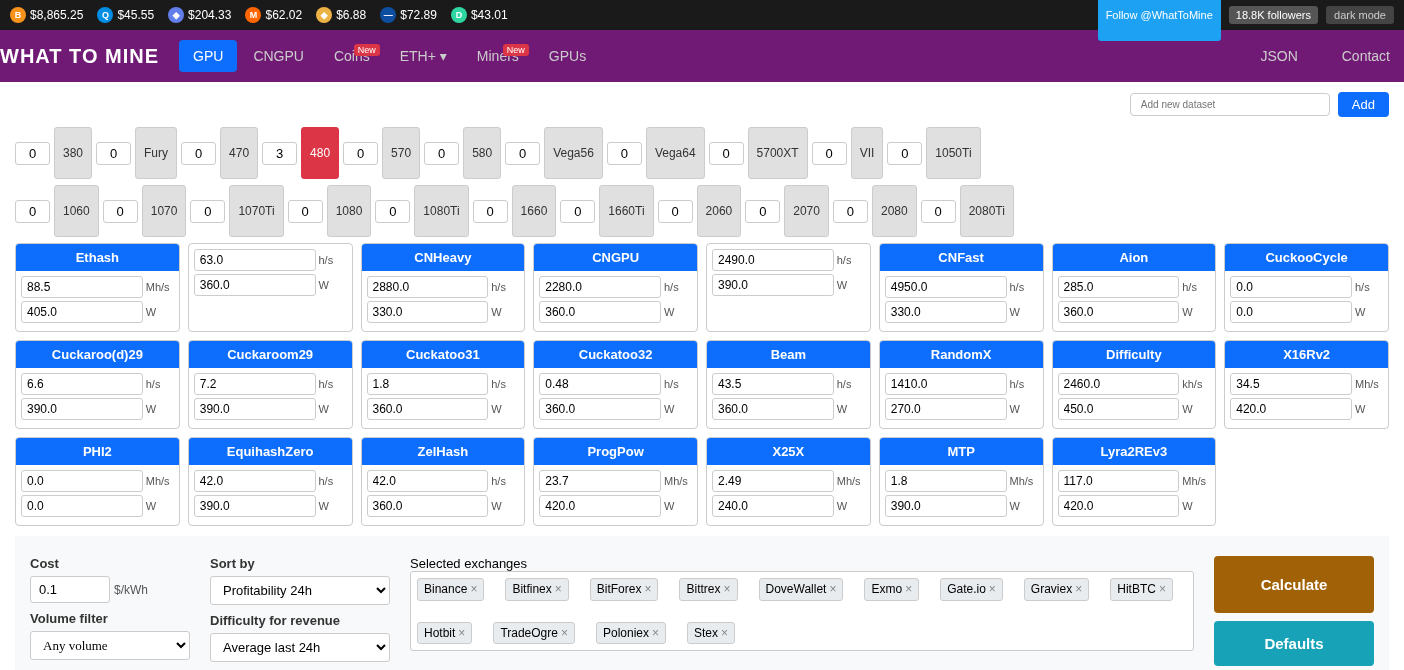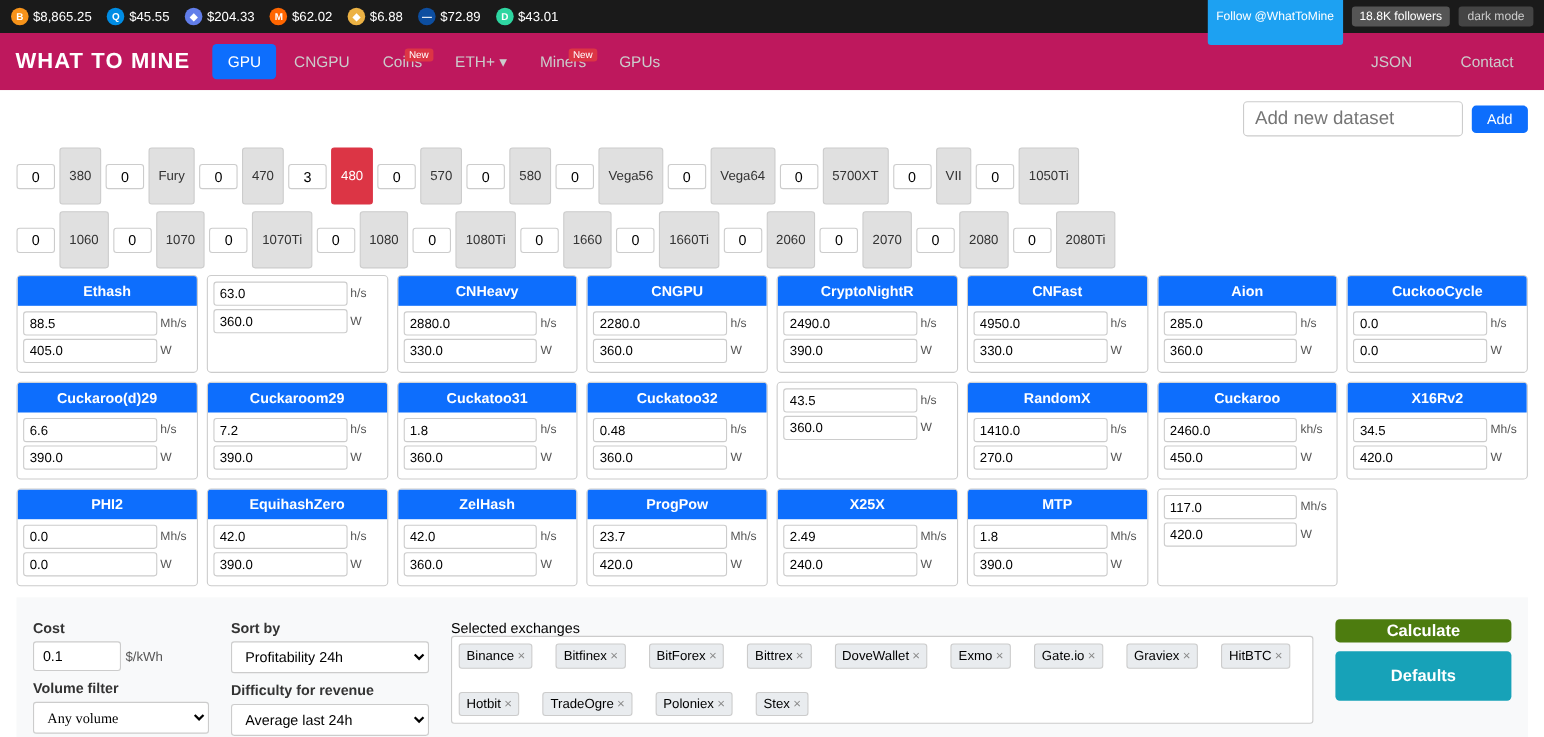--- a/index.html
+++ b/index.html
@@ -20,24 +20,24 @@
     .ticker-item .coin-icon { width: 16px; height: 16px; border-radius: 50%; display: inline-flex; align-items: center; justify-content: center; font-size: 9px; font-weight: bold; }
     .btc-icon { background: #f7931a; }
 
     .ticker-right { margin-left: auto; display: flex; align-items: center; gap: 8px; }
     .follow-btn { background: #1da1f2; color: #fff; border: none; padding: 20px 8px; border-radius: 3px; font-size: 11px; cursor: pointer; }
     .followers-badge { background: #555; color: #fff; padding: 3px 7px; border-radius: 3px; font-size: 11px; }
     .dark-mode-btn { background: #444; color: #ccc; border: none; padding: 3px 8px; border-radius: 3px; font-size: 11px; cursor: pointer; }
 
     
     .nav-bar {
-      background: #be185d;
+      background: #701a75;
       display: flex;
       align-items: center;
-      padding: 0 14px;
+      padding: 0 0;
       height: 52px;
     }
     .logo { color: #fff; font-size: 20px; font-weight: bold; letter-spacing: 1px; margin-right: 20px; text-transform: uppercase; }
     .nav-items { display: flex; align-items: center; gap: 2px; }
     .nav-item {
       color: #ccc;
       padding: 8px 14px;
       cursor: pointer;
       border-radius: 4px;
       font-size: 14px;
@@ -46,21 +46,21 @@
     .nav-item.active { background: #0d6efd; color: #fff; border-radius: 4px; }
     .new-badge { background: #dc3545; color: #fff; font-size: 9px; padding: 1px 4px; border-radius: 3px; position: absolute; top: 4px; right: 4px; }
     .nav-right { margin-left: auto; display: flex; gap: 16px; }
     .nav-right .nav-item { color: #ccc; }
 
     
     .content { background: #fff; padding: 10px 15px; }
 
     
     .dataset-row { display: flex; justify-content: flex-end; align-items: center; gap: 8px; margin-bottom: 10px; }
-    .dataset-input { border: 1px solid #ccc; padding: 5px 10px; border-radius: 4px; font-size: 17px; width: 200px; }
+    .dataset-input { border: 1px solid #ccc; padding: 5px 10px; border-radius: 4px; font-size: 10px; width: 200px; }
     .add-btn { background: #0d6efd; color: #fff; border: none; padding: 5px 14px; border-radius: 4px; cursor: pointer; font-size: 13px; }
 
     
     .gpu-row { display: flex; align-items: center; gap: 4px; margin-bottom: 6px; flex-wrap: wrap; }
     .gpu-count-input { width: 35px; border: 1px solid #ccc; padding: 3px 5px; border-radius: 3px; text-align: center; font-size: 13px; }
     .gpu-label { background: #e0e0e0; border: 1px solid #ccc; padding: 18px 8px; border-radius: 3px; font-size: 12px; color: #333; }
     .gpu-label.active { background: #dc3545; color: #fff; border-color: #dc3545; }
 
     
     .algo-grid { display: grid; grid-template-columns: repeat(8, 1fr); gap: 8px; margin-bottom: 10px; }
@@ -81,21 +81,21 @@
     .bottom-select { border: 1px solid #ccc; padding: 5px 8px; border-radius: 3px; font-size: 13px; width: 180px; background: #fff; cursor: pointer; }
 
     
     .exchanges-col { flex: 1; min-width: 300px; }
     .exchange-tags { display: flex; flex-wrap: wrap; gap: 21px; border: 1px solid #ccc; padding: 6px; border-radius: 3px; min-height: 80px; background: #fff; }
     .exchange-tag { background: #e9ecef; border: 1px solid #ccc; border-radius: 3px; padding: 2px 6px; font-size: 12px; display: flex; align-items: center; gap: 3px; }
     .tag-close { cursor: pointer; color: #888; font-size: 12px; }
 
     
     .action-col { display: flex; flex-direction: column; gap: 8px; min-width: 160px; }
-    .calc-btn { background: #4d7c0f; color: #fff; border: none; padding: 2px 20px; border-radius: 4px; font-size: 15px; font-weight: bold; cursor: pointer; width: 100%; }
+    .calc-btn { background: #a16207; color: #fff; border: none; padding: 20px 20px; border-radius: 4px; font-size: 15px; font-weight: bold; cursor: pointer; width: 100%; }
     .defaults-btn { background: #17a2b8; color: #fff; border: none; padding: 14px 20px; border-radius: 4px; font-size: 15px; font-weight: bold; cursor: pointer; width: 100%; }
 
     .section-bg { background: #f8f9fa; padding: 10px 15px; }
   </style>
 </head>
 <body>
 
 <div class="ticker-bar">
   <div class="ticker-item">
     <span class="coin-icon btc-icon" style="background:#f7931a;color:#fff;">B</span>
@@ -257,21 +257,20 @@
             <input type="text" value="2280.0" style="">
             <span class="algo-unit">h/s</span>
           </div>
           <div class="algo-input-row">
             <input type="text" value="360.0" style="">
             <span class="algo-unit">W</span>
           </div>
         </div>
       </div>
       <div class="algo-card">
-        <div class="algo-header">CryptoNightR</div>
         <div class="algo-inputs">
           <div class="algo-input-row">
             <input type="text" value="2490.0" style="">
             <span class="algo-unit">h/s</span>
           </div>
           <div class="algo-input-row">
             <input type="text" value="390.0" style="">
             <span class="algo-unit">W</span>
           </div>
         </div>
@@ -361,20 +360,21 @@
             <input type="text" value="0.48" style="">
             <span class="algo-unit">h/s</span>
           </div>
           <div class="algo-input-row">
             <input type="text" value="360.0" style="">
             <span class="algo-unit">W</span>
           </div>
         </div>
       </div>
       <div class="algo-card">
+        <div class="algo-header">Beam</div>
         <div class="algo-inputs">
           <div class="algo-input-row">
             <input type="text" value="43.5" style="">
             <span class="algo-unit">h/s</span>
           </div>
           <div class="algo-input-row">
             <input type="text" value="360.0" style="">
             <span class="algo-unit">W</span>
           </div>
         </div>
@@ -386,21 +386,21 @@
             <input type="text" value="1410.0" style="">
             <span class="algo-unit">h/s</span>
           </div>
           <div class="algo-input-row">
             <input type="text" value="270.0" style="">
             <span class="algo-unit">W</span>
           </div>
         </div>
       </div>
       <div class="algo-card">
-        <div class="algo-header">Cuckaroo</div>
+        <div class="algo-header">Difficulty</div>
         <div class="algo-inputs">
           <div class="algo-input-row">
             <input type="text" value="2460.0" style="">
             <span class="algo-unit">kh/s</span>
           </div>
           <div class="algo-input-row">
             <input type="text" value="450.0" style="">
             <span class="algo-unit">W</span>
           </div>
         </div>
@@ -490,20 +490,21 @@
             <input type="text" value="1.8" style="">
             <span class="algo-unit">Mh/s</span>
           </div>
           <div class="algo-input-row">
             <input type="text" value="390.0" style="">
             <span class="algo-unit">W</span>
           </div>
         </div>
       </div>
       <div class="algo-card">
+        <div class="algo-header">Lyra2REv3</div>
         <div class="algo-inputs">
           <div class="algo-input-row">
             <input type="text" value="117.0" style="">
             <span class="algo-unit">Mh/s</span>
           </div>
           <div class="algo-input-row">
             <input type="text" value="420.0" style="">
             <span class="algo-unit">W</span>
           </div>
         </div>

